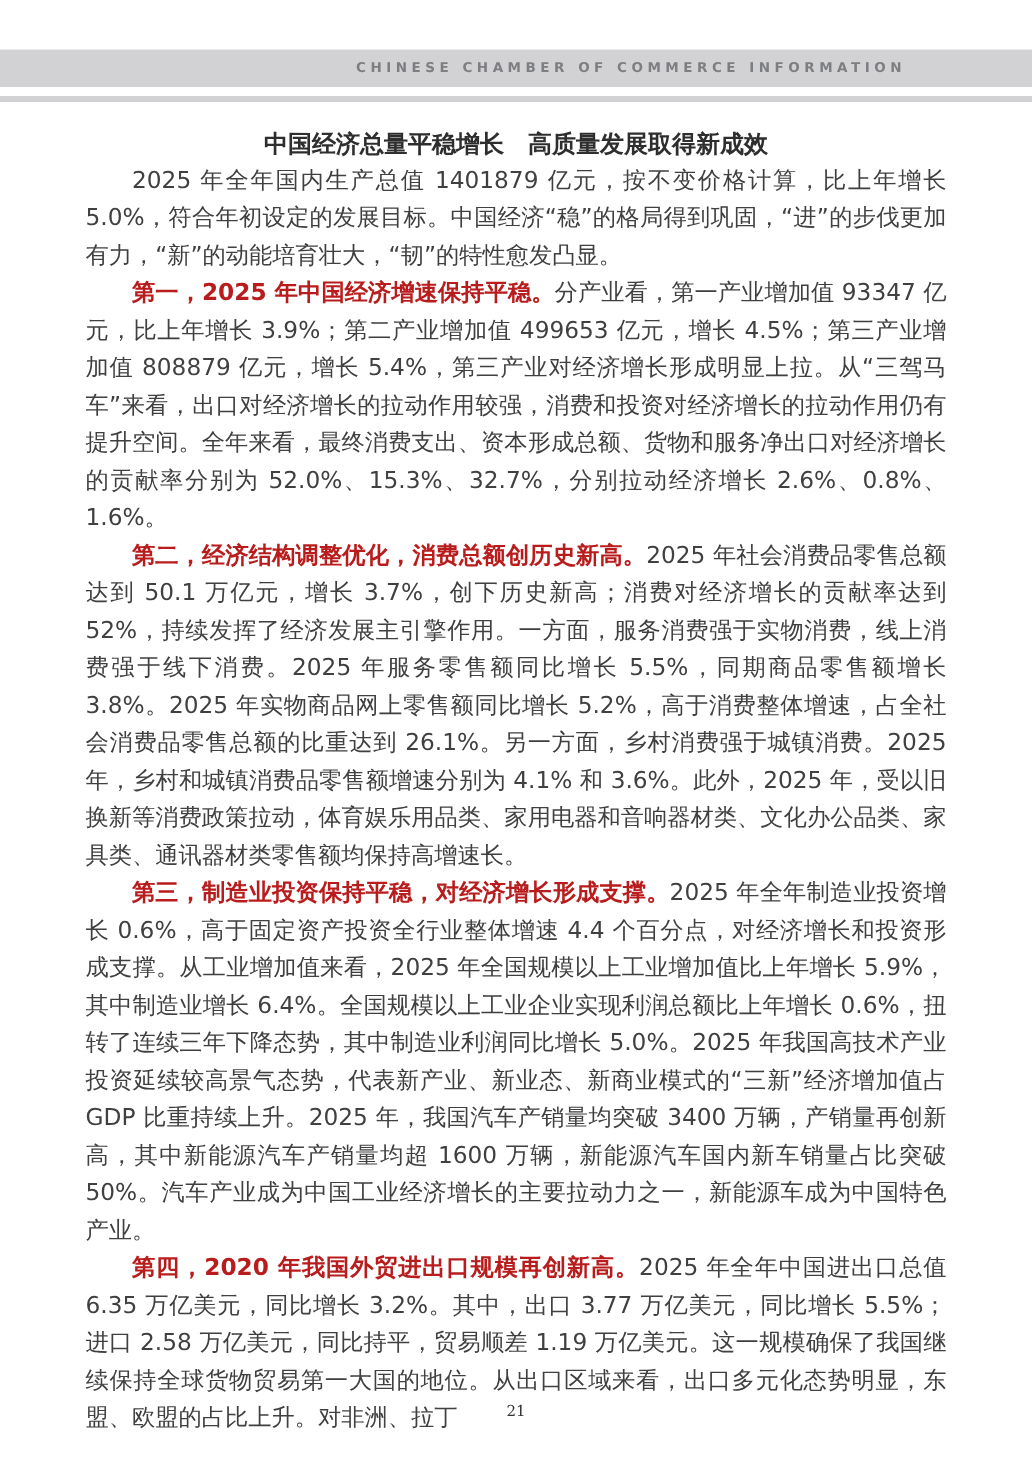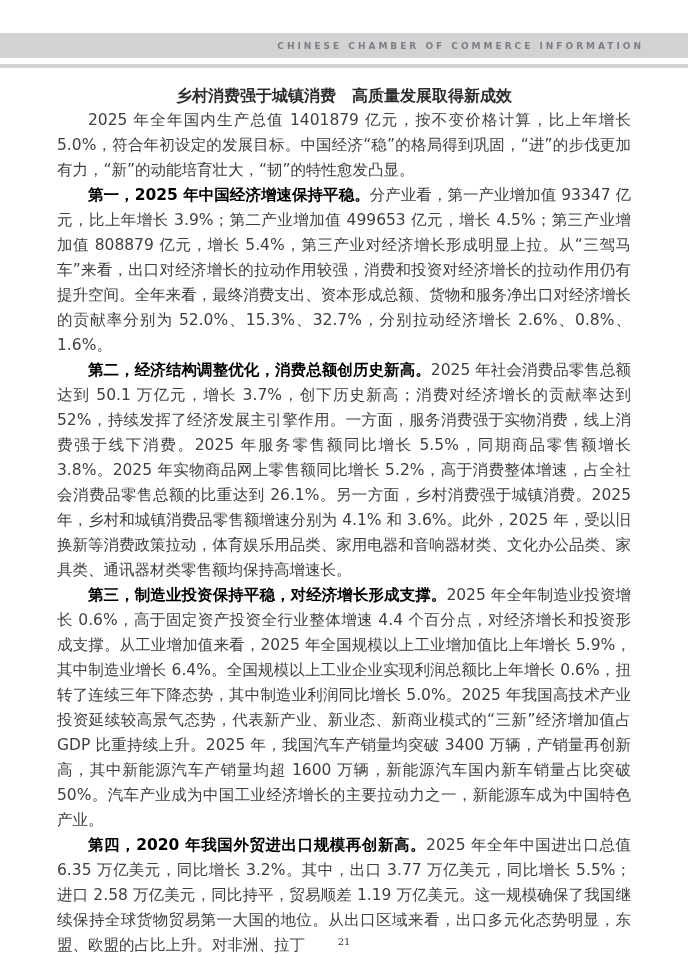--- a/index.html
+++ b/index.html
@@ -14,21 +14,21 @@
   .header-bar {
     position: absolute;
     top: 33px;
     left: 0;
     width: 688px;
     height: 25px;
     background: #d2d2d4;
     display: flex;
     align-items: center;
     justify-content: flex-end;
-    padding-right: 44px;
+    padding-right: 84px;
   }
   .header-bar .banner-text {
     font-size: 9px;
     font-weight: bold;
     letter-spacing: 3px;
     color: #7d7e81;
     white-space: nowrap;
   }
   .header-subline {
     position: absolute;
@@ -45,21 +45,21 @@
     width: 574px;
     font-size: 15.5px;
     line-height: 25px;
     color: #404040;
     text-align: justify;
   }
   .para { text-indent: 2em; }
   .para.no-indent { text-indent: 0; }
   .para .lead {
     font-weight: bold;
-    color: #000000;
+    color: #b91c1c;
   }
   .section-heading {
     text-align: center;
     text-indent: 0;
     font-weight: bold;
     color: #2e2e2e;
     font-size: 16px;
   }
   .page-footer {
     position: absolute;
@@ -76,21 +76,21 @@
 <body>
 
 <div class="header-bar">
   <span class="banner-text">CHINESE CHAMBER OF COMMERCE INFORMATION</span>
 </div>
 <div class="header-subline"></div>
 
 <div class="content">
 
 
-  <p class="section-heading">乡村消费强于城镇消费　高质量发展取得新成效</p>
+  <p class="section-heading">中国经济总量平稳增长　高质量发展取得新成效</p>
 
   <p class="para">
     <span>2025 年全年国内生产总值 1401879 亿元，按不变价格计算，比上年增长 5.0%，符合年初设定的发展目标。中国经济“稳”的格局得到巩固，“进”的步伐更加有力，“新”的动能培育壮大，“韧”的特性愈发凸显。</span>
   </p>
 
   <p class="para">
     <span class="lead">第一，2025 年中国经济增速保持平稳。</span><span>分产业看，第一产业增加值 93347 亿元，比上年增长 3.9%；第二产业增加值 499653 亿元，增长 4.5%；第三产业增加值 808879 亿元，增长 5.4%，第三产业对经济增长形成明显上拉。从“三驾马车”来看，出口对经济增长的拉动作用较强，消费和投资对经济增长的拉动作用仍有提升空间。全年来看，最终消费支出、资本形成总额、货物和服务净出口对经济增长的贡献率分别为 52.0%、15.3%、32.7%，分别拉动经济增长 2.6%、0.8%、1.6%。</span>
   </p>
 
   <p class="para">

